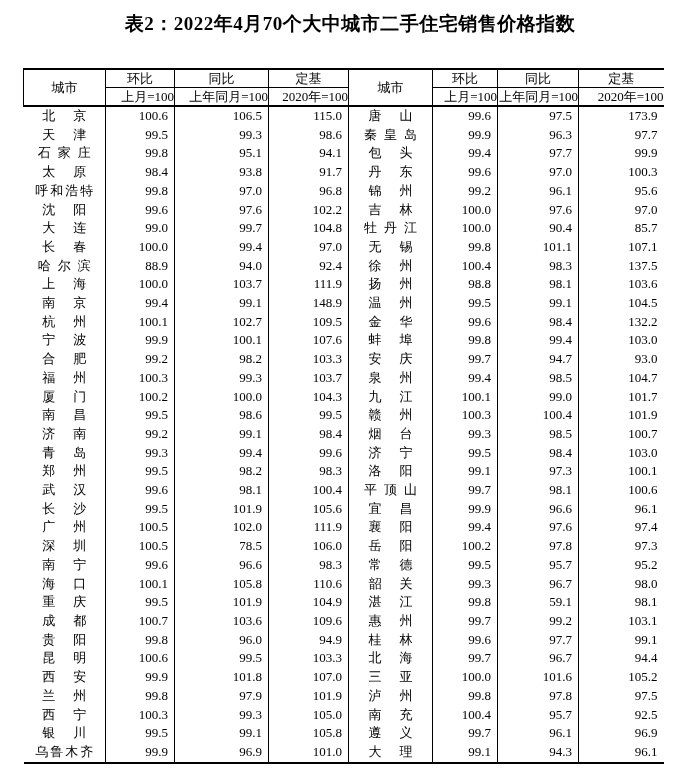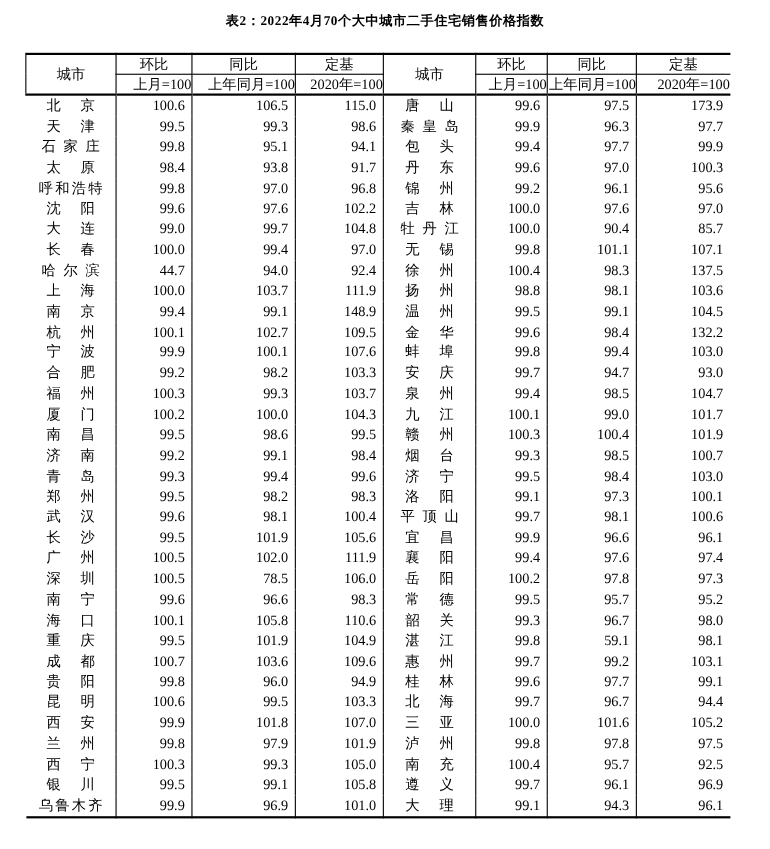--- a/index.html
+++ b/index.html
@@ -8,26 +8,26 @@
     width: 700px; height: 772px;
     background: #ffffff;
     font-family: "Liberation Serif", "DejaVu Serif", serif;
     color: #000000;
   }
   .page { position: relative; width: 700px; height: 772px; background: #ffffff; overflow: hidden; }
 
   .title {
     position: absolute; top: 11px; left: 0; width: 100%;
     text-align: center;
-    font-size: 12px; font-weight: 700;
+    font-size: 19px; font-weight: 700;
     letter-spacing: 0.5px;
   }
 
   table.idx {
-    position: absolute; left: 23px; top: 48px;
+    position: absolute; left: 23px; top: 68px;
     width: 640px;
     border-collapse: collapse;
     table-layout: fixed;
     border-top: 2.4px solid #000;
     border-bottom: 2.4px solid #000;
   }
   th, td { padding: 0; margin: 0; font-weight: normal; }
 
   thead th {
     font-size: 13px;
@@ -265,21 +265,21 @@
           <td class="num">107.1</td>
         </tr>
         <tr>
           <td class="city">
             <span class="cname n3">
               <span>哈</span>
               <span>尔</span>
               <span>滨</span>
             </span>
           </td>
-          <td class="num">44.7</td>
+          <td class="num">88.9</td>
           <td class="num">94.0</td>
           <td class="num">92.4</td>
           <td class="city">
             <span class="cname n2">
               <span>徐</span>
               <span>州</span>
             </span>
           </td>
           <td class="num">100.4</td>
           <td class="num">98.3</td>

